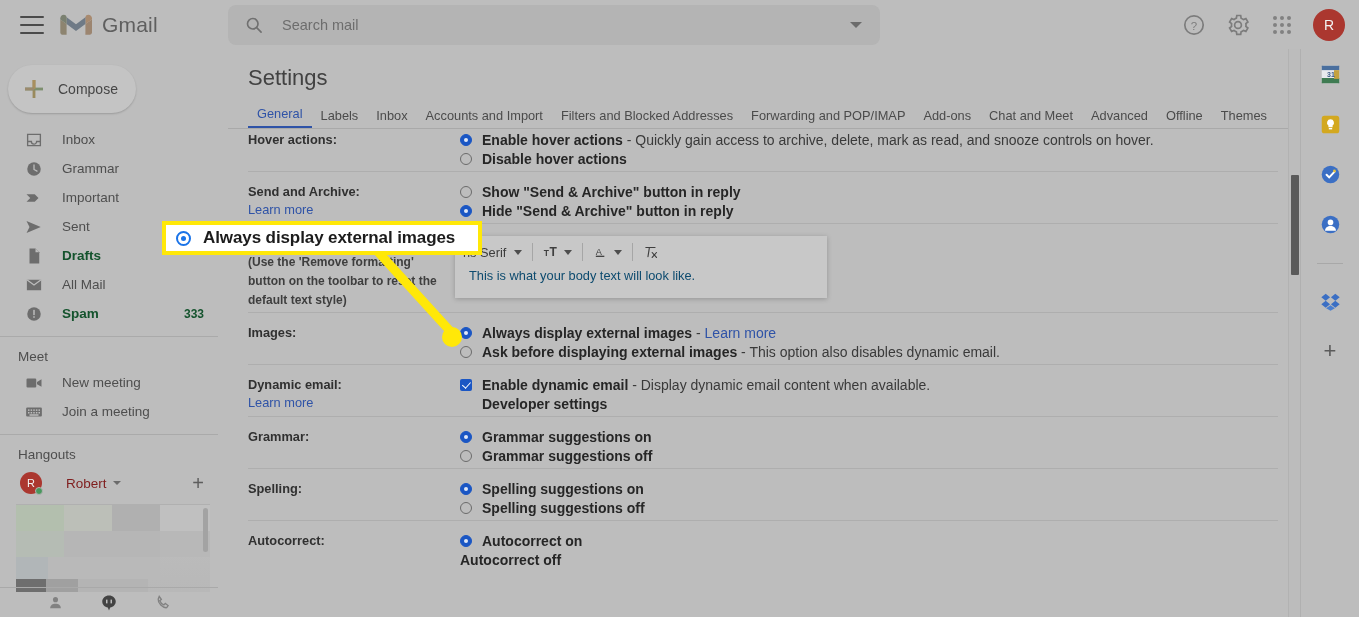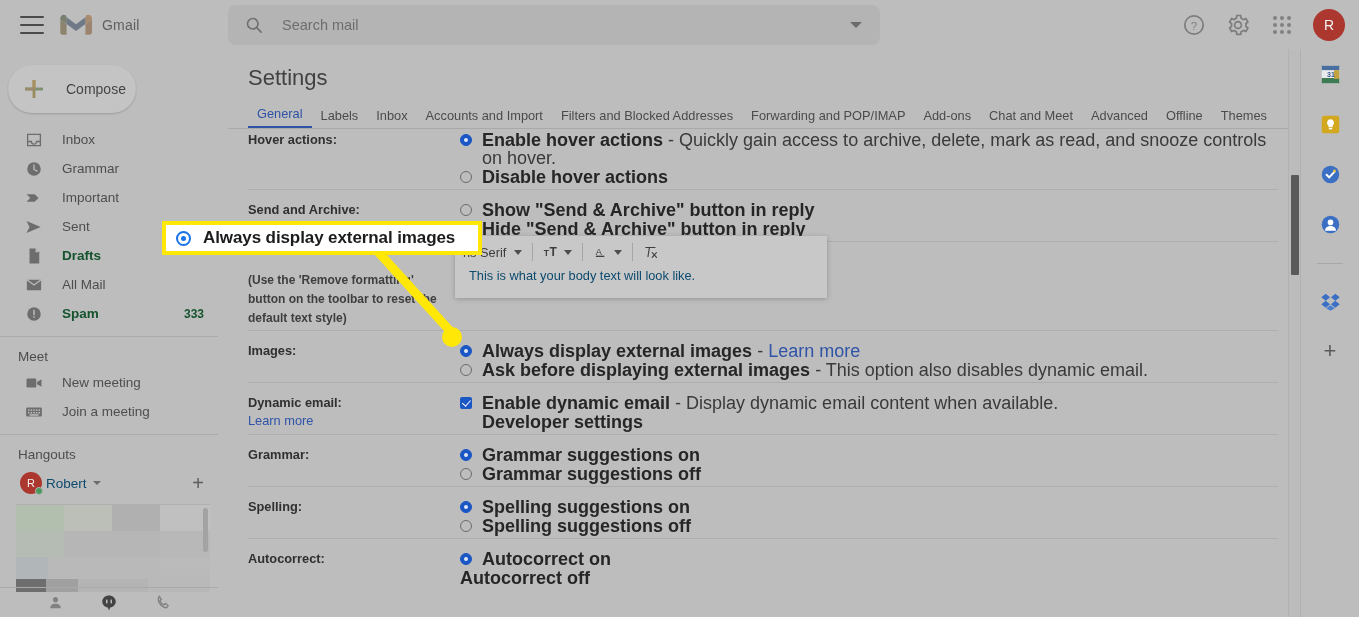--- a/index.html
+++ b/index.html
@@ -25,21 +25,21 @@
   .hamburger {
     width: 24px; height: 18px;
     margin-left: 20px; margin-right: 16px;
     display: flex; flex-direction: column; justify-content: space-between;
     cursor: pointer;
   }
   .hamburger span { display: block; height: 2px; width: 24px; background: #4b4b4b; border-radius: 1px; }
   .gmail-logo { display: flex; align-items: center; gap: 10px; cursor: pointer; }
   .gmail-mark { width: 32px; height: 24px; }
   .gmail-word {
-    font-size: 14px; color: #5f5f5f; letter-spacing: 0.2px;
+    font-size: 21px; color: #5f5f5f; letter-spacing: 0.2px;
   }
   .searchwrap {
     position: absolute; left: 228px; top: 5px;
     width: 652px; height: 40px;
     background: #b4b4b4;
     border-radius: 8px;
     display: flex; align-items: center;
   }
   .search-icon { width: 20px; height: 20px; margin-left: 16px; margin-right: 18px; opacity: .65; }
   .search-input {
@@ -74,21 +74,20 @@
     background: #bdbdbd;
   }
   .compose-btn {
     margin: 16px 0 12px 8px;
     width: 128px; height: 48px;
     background: #c4c4c4;
     border-radius: 24px;
     display: flex; align-items: center;
     box-shadow: 0 1px 2px rgba(0,0,0,.18);
     cursor: pointer;
-    gap: 8px;
   }
   .plus-ico { width: 24px; height: 24px; margin-left: 14px; margin-right: 12px; }
   .compose-label { font-size: 14px; color: #464646; }
 
   .navlist { margin-top: 2px; }
   .navitem {
     display: flex; align-items: center;
     height: 29px; padding-left: 24px; padding-right: 14px;
     cursor: pointer; color: #4e4e4e; font-size: 13.5px;
   }
@@ -106,21 +105,21 @@
 
   .hangouts-user {
     display: flex; align-items: center; height: 34px; padding-left: 20px; cursor: pointer;
   }
   .hg-avatar { position: relative; width: 22px; height: 22px; border-radius: 50%;
     background: #d93025; color: #fff; font-size: 11px; font-weight: 500;
     display: flex; align-items: center; justify-content: center;
     filter: saturate(.72) brightness(.95); }
   .hg-dot { position: absolute; right: -1px; bottom: -1px; width: 8px; height: 8px;
     background: #34a853; border-radius: 50%; border: 1.5px solid #bdbdbd; }
-  .hg-name { margin-left: 4px; font-size: 13.5px; color: #0c4a6e; }
+  .hg-name { margin-left: 24px; font-size: 13.5px; color: #7f1d1d; }
   .hg-caret { margin-left: 6px; width: 0; height: 0;
     border-left: 4px solid transparent; border-right: 4px solid transparent;
     border-top: 4px solid #6b6b6b; }
   .hg-plus { margin-left: auto; margin-right: 14px; font-size: 20px; color: #5d5d5d; cursor: pointer; line-height: 1; }
 
   .hg-list {
     margin: 4px 8px 0 16px; height: 88px;
     border-top: 1px solid #b0b0b0;
     position: relative; overflow: hidden;
     background: linear-gradient(180deg,#c0c3bd 0%,#bcbcbc 40%,#b8b8b8 100%);
@@ -186,21 +185,21 @@
   .cbox {
     width: 12px; height: 12px; border-radius: 2px;
     margin-right: 10px; margin-top: 3px; flex-shrink: 0;
     background: #1a56c4; cursor: pointer; position: relative;
   }
   .cbox::after {
     content: ""; position: absolute; left: 3.5px; top: 1px;
     width: 3.5px; height: 7px; border: solid #fff;
     border-width: 0 1.6px 1.6px 0; transform: rotate(42deg);
   }
-  .otext { font-size: 18px; color: #262626; font-weight: bold; }
+  .otext { font-size: 14px; color: #262626; font-weight: bold; }
   .otext .norm { font-weight: normal; color: #3a3a3a; }
   .otext .lnk { color: #2f53a7; font-weight: normal; cursor: pointer; }
   .hint { font-size: 12px; color: #3e3e3e; line-height: 19px; width: 205px; }
 
   
   .row-clip { margin-top: -9px; }
 
   
   .preview-pop {
     position: absolute; left: 455px; top: 236px;

